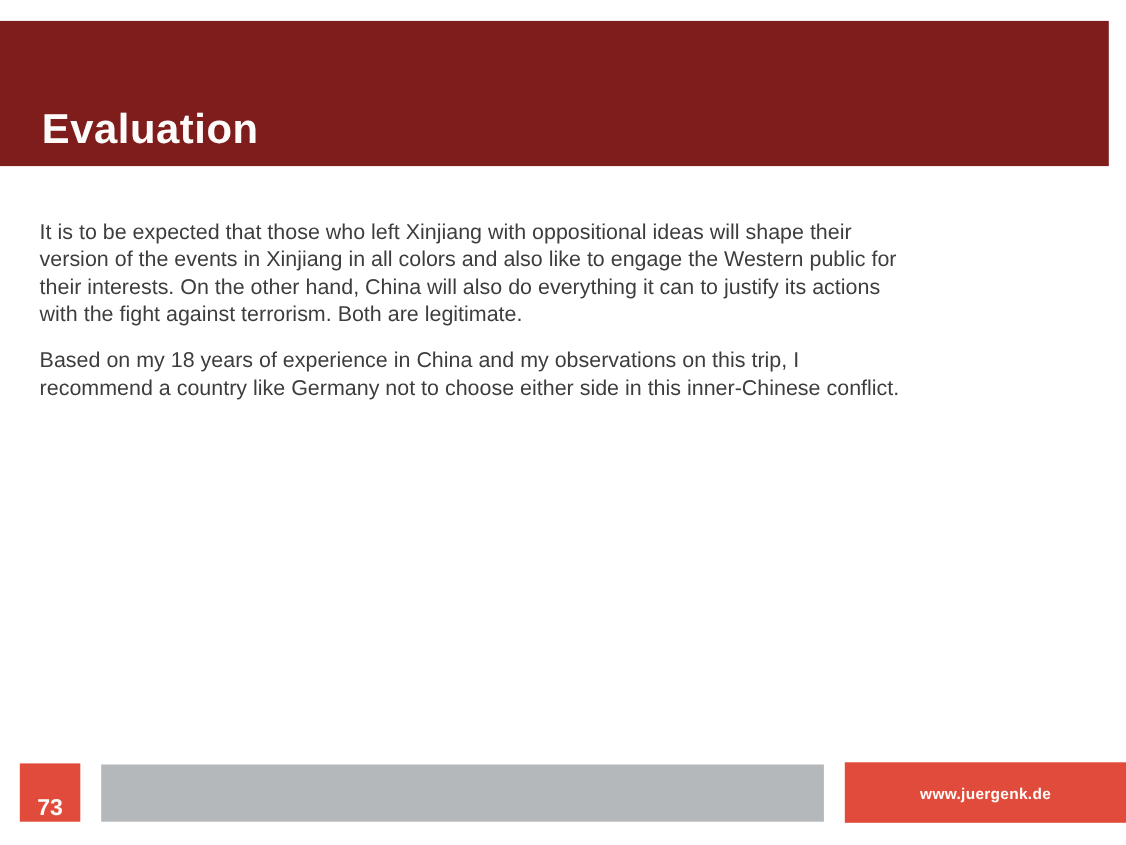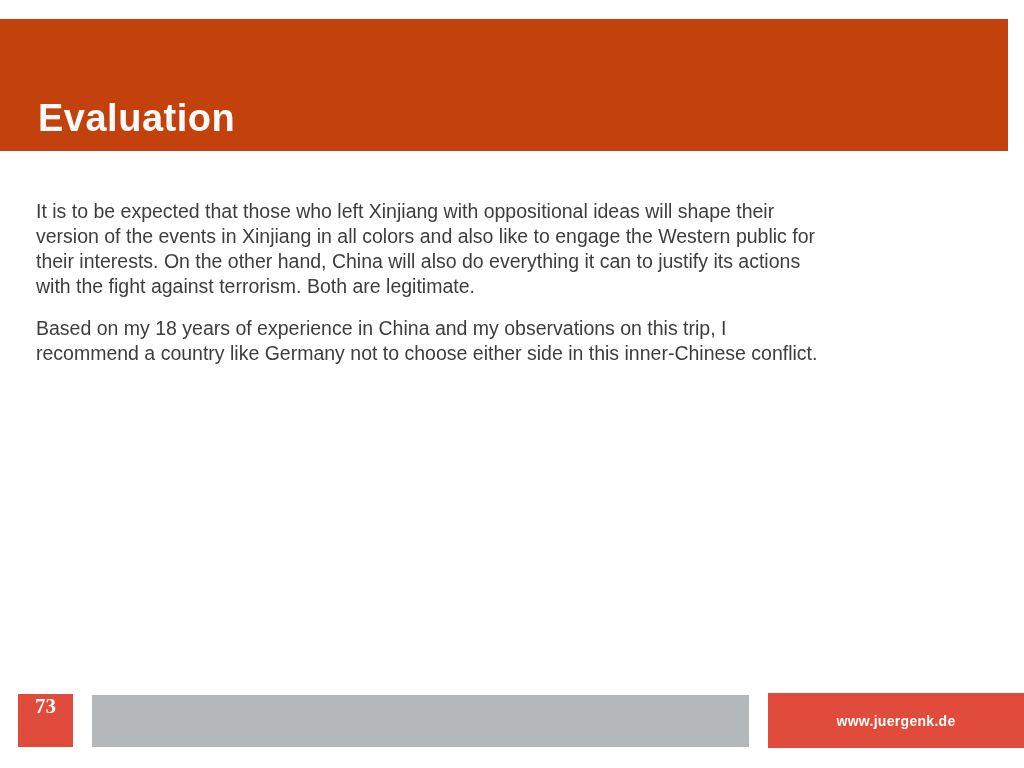--- a/index.html
+++ b/index.html
@@ -15,21 +15,21 @@
     overflow: hidden;
     font-family: "Liberation Sans", sans-serif;
   }
   
   .header-band {
     position: absolute;
     left: 0;
     top: 19px;
     width: 1008px;
     height: 132px;
-    background: #c2410c;
+    background: #7f1d1d;
   }
   .header-title {
     position: absolute;
     left: 38px;
     top: 80px;
     margin: 0;
     font-size: 38px;
     line-height: 1;
     font-weight: bold;
     color: #FDFCFA;
@@ -54,23 +54,22 @@
     position: absolute;
     left: 18px;
     top: 694px;
     width: 55px;
     height: 53px;
     background: #E04B3B;
     color: #FDFCFA;
     font-size: 21px;
     font-weight: bold;
     display: flex;
-    align-items: flex-start;
+    align-items: flex-end;
     justify-content: center;
-    font-family: Liberation Serif, serif;
   }
   .footer-bar {
     position: absolute;
     left: 92px;
     top: 695px;
     width: 657px;
     height: 52px;
     background: #B5B8BB;
   }
   .site-box {

